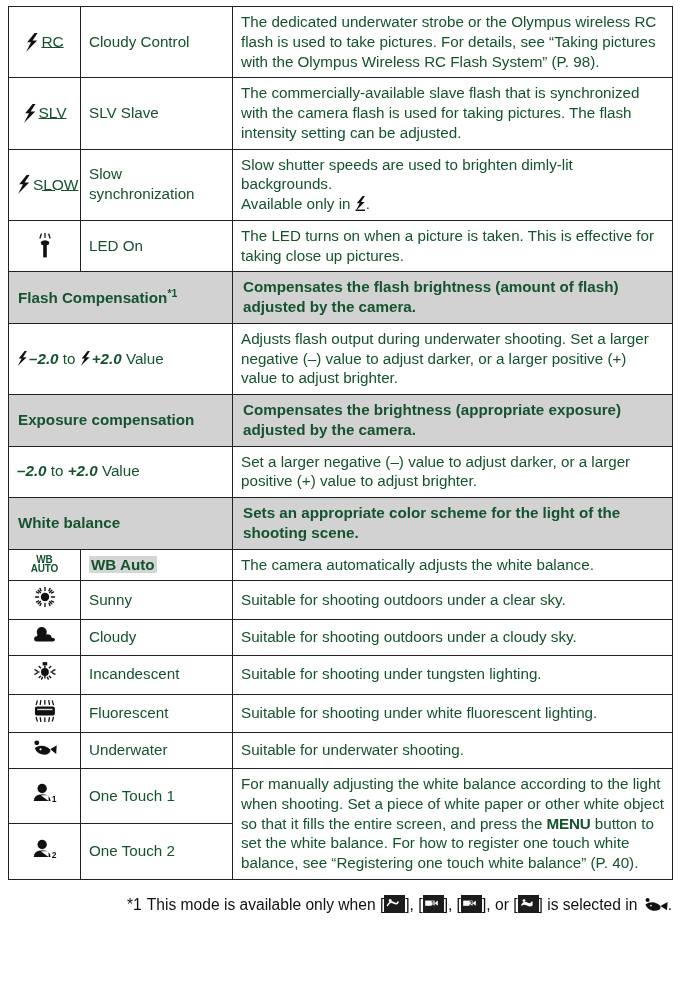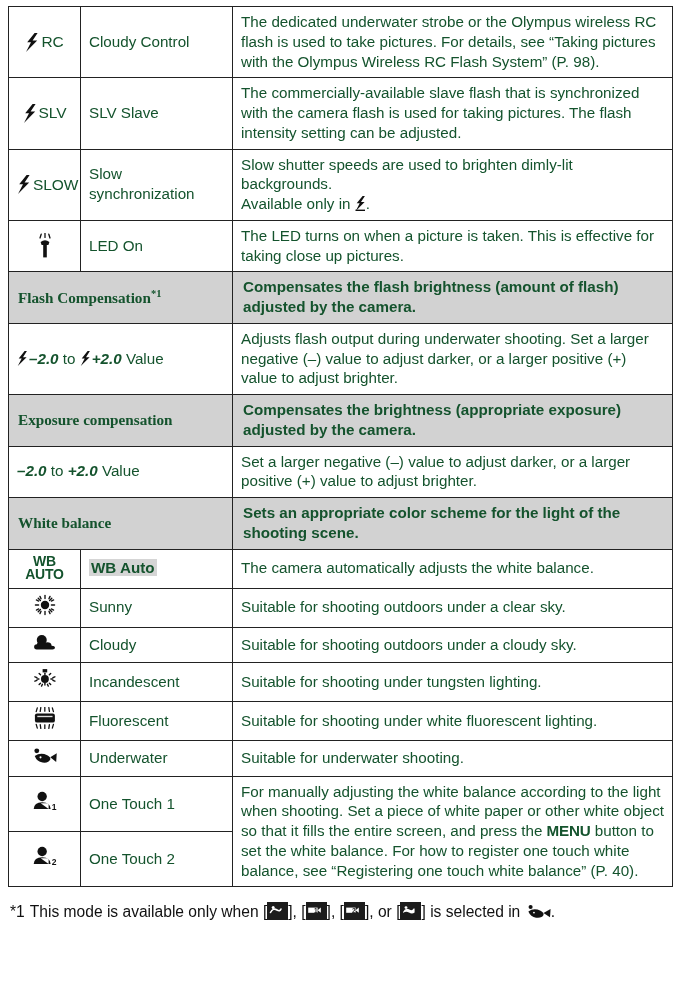--- a/index.html
+++ b/index.html
@@ -51,21 +51,20 @@
   .cell-desc { }
 
   
   tr.section td {
     background: #d2d2d2;
     font-weight: bold;
     padding-left: 10px;
   }
   tr.section td.cell-sec-title {
     padding-left: 9px;
-    font-family: Liberation Serif, serif;
   }
 
   .bold { font-weight: bold; font-style: italic; }
   .hl {
     background: #d5d5d5;
     padding: 0 2px;
     font-weight: bold;
   }
   .menu-word {
     font-weight: bold;
@@ -90,28 +89,28 @@
   }
   .bolt svg { display: block; }
 
   .flashlabel {
     font-size: 15.5px;
     font-weight: 500;
     letter-spacing: -0.1px;
     margin-left: 2px;
     vertical-align: middle;
   }
-  .flashrow { white-space: nowrap; }
+  .flashrow { white-space: nowrap; text-decoration: underline; }
 
   
   .torch { width: 16px; height: 26px; }
 
   
   .wbauto {
-    font-size: 14px;
+    font-size: 10px;
     font-weight: bold;
     line-height: 0.98;
     text-align: center;
     letter-spacing: -0.2px;
   }
 
   
   .miniflash { width: 11px; height: 15px; vertical-align: -2px; display:inline-block;}
   .fishglyph { width: 26px; height: 14px; display:inline-block; vertical-align: -2px;}
 
@@ -127,20 +126,21 @@
   }
   .scene .inner { position: absolute; inset: 0; }
 
   .footnote {
     margin-top: 14px;
     padding-left: 2px;
     font-size: 15.6px;
     line-height: 1.35;
     color: #111;
     white-space: nowrap;
+    text-align: right;
   }
   .footnote .fnum { margin-right: 5px; }
 </style>
 </head>
 <body>
 
 <div class="page">
 
   <table class="spec">
     <colgroup>

